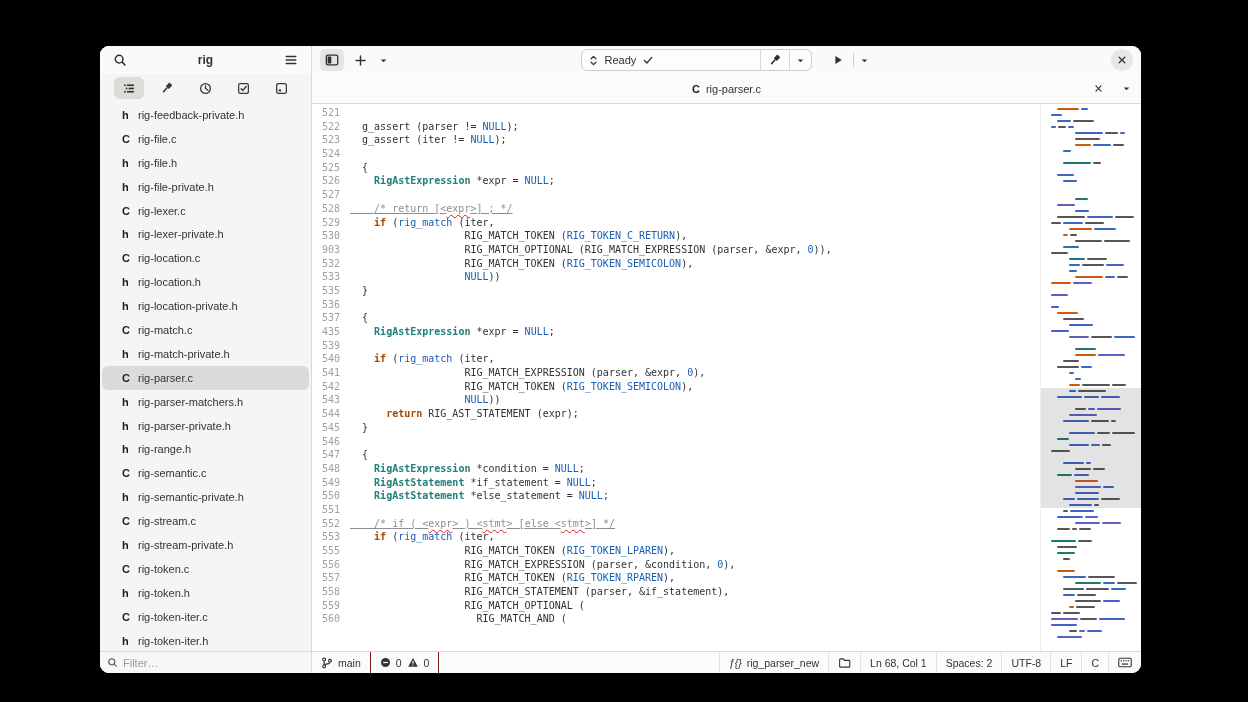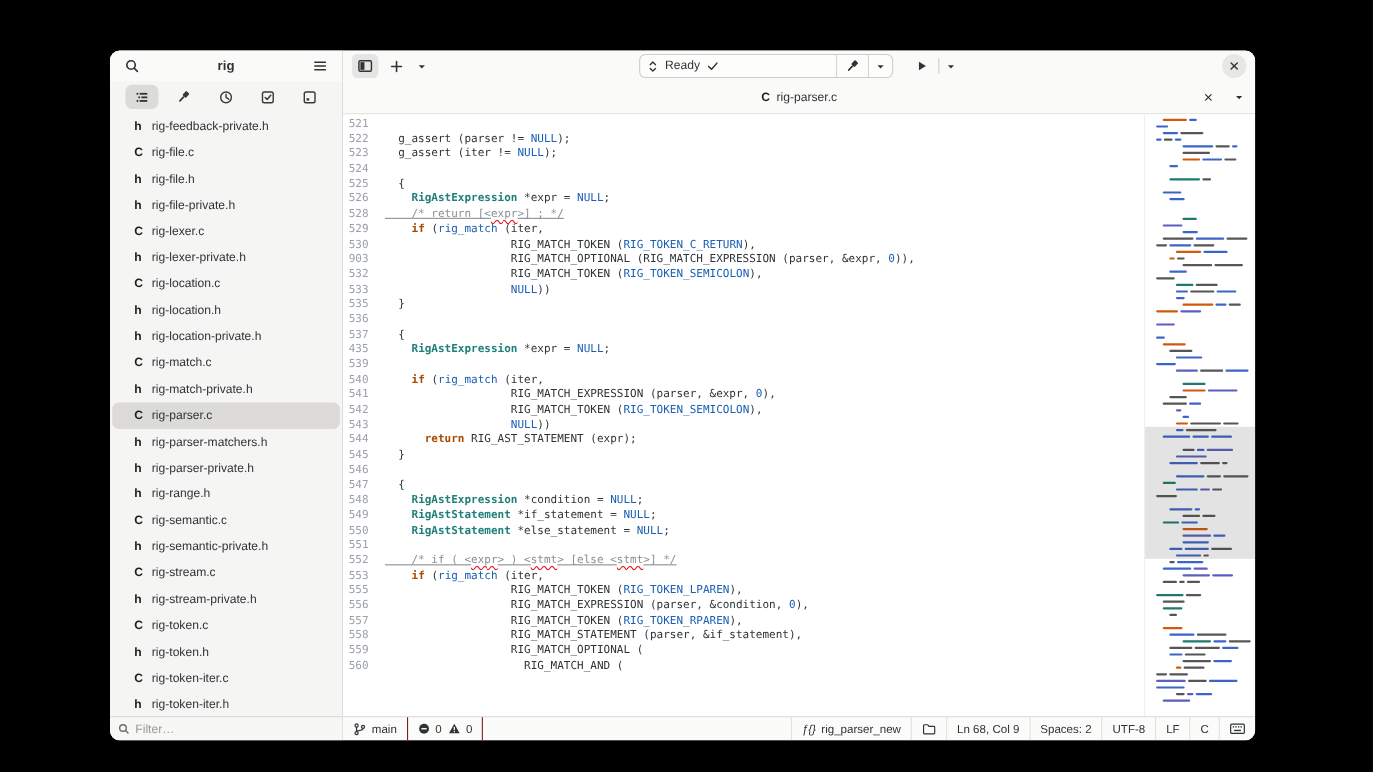--- a/index.html
+++ b/index.html
@@ -60,21 +60,21 @@
     position:relative; display:flex; align-items:center; justify-content:center; }
   .tab-label { display:flex; align-items:center; gap:6px; font-size:11px; color:#2e3436; }
   .tab-label .file-badge { width:auto; flex:none; }
   .tab-right { position:absolute; right:6px; display:flex; align-items:center; gap:10px; }
 
   
   .editor { flex:1; position:relative; background:#fff; overflow:hidden; display:flex; }
   .code-scroll { flex:1; padding-top:2px; overflow:hidden; }
   .code-line { height:13.7px; display:flex; font-family:"DejaVu Sans Mono",monospace;
     font-size:10px; line-height:13.7px; white-space:pre; }
-  .gutter { flex:0 0 28px; text-align:center; color:#9aa1a8; padding-right:0; }
+  .gutter { flex:0 0 28px; text-align:right; color:#9aa1a8; padding-right:0; }
   .code-text { padding-left:10px; color:#2e3436; }
   .tk-k { color:var(--keyword,#a84b00); font-weight:bold; }
   .tk-t { color:var(--type,#218079); font-weight:bold; }
   .tk-b { color:var(--link,#1a5fb4); }
   .tk-cm { color:var(--comment,#8b8f93);text-decoration:underline; }
   .tk-sq { color:var(--comment,#8b8f93); text-decoration:underline wavy #e01b24 1px;
     text-underline-offset:2px; }
 
   
   .minimap { flex:0 0 90px; position:relative; background:#fff;
@@ -405,20 +405,21 @@
     </div>
 
     <div class="editor">
       <div class="code-scroll">
           <div class="code-line"><span class="gutter">521</span><span class="code-text"></span></div>
           <div class="code-line"><span class="gutter">522</span><span class="code-text"><span>  g_assert (parser != </span><span class="tk-b">NULL</span><span>);</span></span></div>
           <div class="code-line"><span class="gutter">523</span><span class="code-text"><span>  g_assert (iter != </span><span class="tk-b">NULL</span><span>);</span></span></div>
           <div class="code-line"><span class="gutter">524</span><span class="code-text"></span></div>
           <div class="code-line"><span class="gutter">525</span><span class="code-text"><span>  {</span></span></div>
           <div class="code-line"><span class="gutter">526</span><span class="code-text"><span>    </span><span class="tk-t">RigAstExpression</span><span> *expr = </span><span class="tk-b">NULL</span><span>;</span></span></div>
+          <div class="code-line"><span class="gutter">527</span><span class="code-text"></span></div>
           <div class="code-line"><span class="gutter">528</span><span class="code-text"><span class="tk-cm">    /* return [&lt;</span><span class="tk-sq">expr</span><span class="tk-cm">&gt;] ; */</span></span></div>
           <div class="code-line"><span class="gutter">529</span><span class="code-text"><span>    </span><span class="tk-k">if</span><span> (</span><span class="tk-b">rig_match</span><span> (iter,</span></span></div>
           <div class="code-line"><span class="gutter">530</span><span class="code-text"><span>                   RIG_MATCH_TOKEN (</span><span class="tk-b">RIG_TOKEN_C_RETURN</span><span>),</span></span></div>
           <div class="code-line"><span class="gutter">903</span><span class="code-text"><span>                   RIG_MATCH_OPTIONAL (RIG_MATCH_EXPRESSION (parser, &amp;expr, </span><span class="tk-b">0</span><span>)),</span></span></div>
           <div class="code-line"><span class="gutter">532</span><span class="code-text"><span>                   RIG_MATCH_TOKEN (</span><span class="tk-b">RIG_TOKEN_SEMICOLON</span><span>),</span></span></div>
           <div class="code-line"><span class="gutter">533</span><span class="code-text"><span>                   </span><span class="tk-b">NULL</span><span>))</span></span></div>
           <div class="code-line"><span class="gutter">535</span><span class="code-text"><span>  }</span></span></div>
           <div class="code-line"><span class="gutter">536</span><span class="code-text"></span></div>
           <div class="code-line"><span class="gutter">537</span><span class="code-text"><span>  {</span></span></div>
           <div class="code-line"><span class="gutter">435</span><span class="code-text"><span>    </span><span class="tk-t">RigAstExpression</span><span> *expr = </span><span class="tk-b">NULL</span><span>;</span></span></div>
@@ -798,21 +799,21 @@
           <span>rig_parser_new</span>
         </div>
         <div class="st-cell">
           <span>
             <svg width="13" height="12" viewBox="0 0 16 16">
                 <path d="M1.5 3.5 a1 1 0 0 1 1 -1 h4 l1.5 2 h6 a1 1 0 0 1 1 1 v7 a1 1 0 0 1 -1 1 h-11.5 a1 1 0 0 1 -1 -1 Z" fill="none" stroke="#2e3436" stroke-width="1.4"></path>
               </svg>
           </span>
         </div>
         <div class="st-cell">
-            <span>Ln 68, Col 9</span>
+            <span>Ln 68, Col 1</span>
           </div>
         <div class="st-cell">
             <span>Spaces: 2</span>
           </div>
         <div class="st-cell">
             <span>UTF-8</span>
           </div>
         <div class="st-cell">
             <span>LF</span>
           </div>

